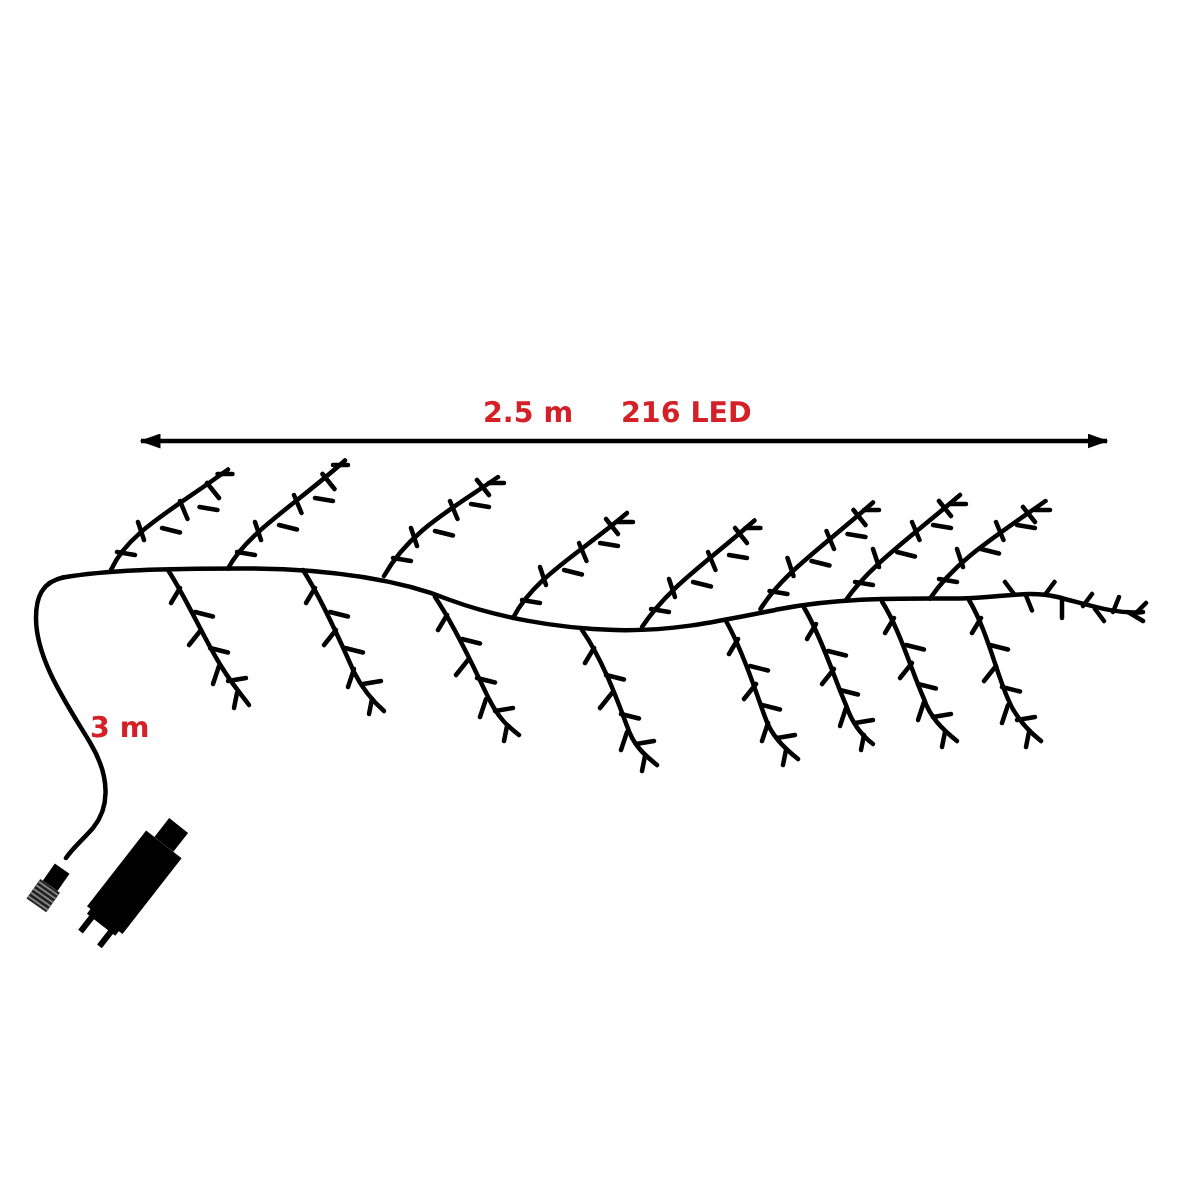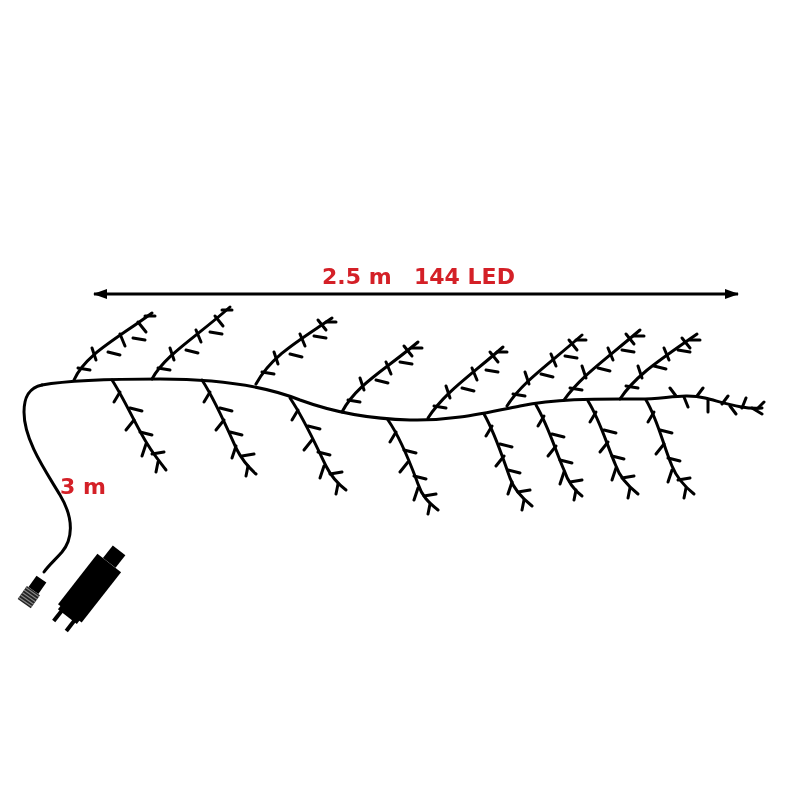--- a/index.html
+++ b/index.html
@@ -3,21 +3,21 @@
   <meta charset="utf-8">
   <style>
     html, body { margin: 0; padding: 0; background: #ffffff; }
     body { width: 790px; height: 790px; position: relative; overflow: hidden; }
     .stage { position: absolute; left: 0; top: 0; width: 790px; height: 790px; }
     .label {
       position: absolute;
       font-family: "DejaVu Sans", sans-serif;
       font-weight: bold;
       color: #d42027;
-      font-size: 22px;
+      font-size: 19px;
       white-space: nowrap;
       line-height: 1;
     }
     #len-label { left: 322px; top: 266px; }
     #led-label { left: 414px; top: 266px; }
     #cable-label { left: 60px; top: 476px; }
     svg { position: absolute; left: 0; top: 0; }
   </style>
 </head>
 <body>
@@ -111,15 +111,15 @@
         <rect x="-36" y="-15" width="64" height="30" fill="#000"></rect>
         <rect x="28" y="-8" width="16" height="16" fill="#000"></rect>
         <rect x="-52" y="-10" width="16" height="4" fill="#000"></rect>
         <rect x="-52" y="6" width="16" height="4" fill="#000"></rect>
         <rect x="-40" y="-12" width="6" height="24" fill="#000"></rect>
       </g>
     </g>
   </svg>
 
   <span id="len-label" class="label">2.5 m</span>
-  <span id="led-label" class="label">144 LED</span>
+  <span id="led-label" class="label">216 LED</span>
   <span id="cable-label" class="label">3 m</span>
 </div>
 
 </body></html>

